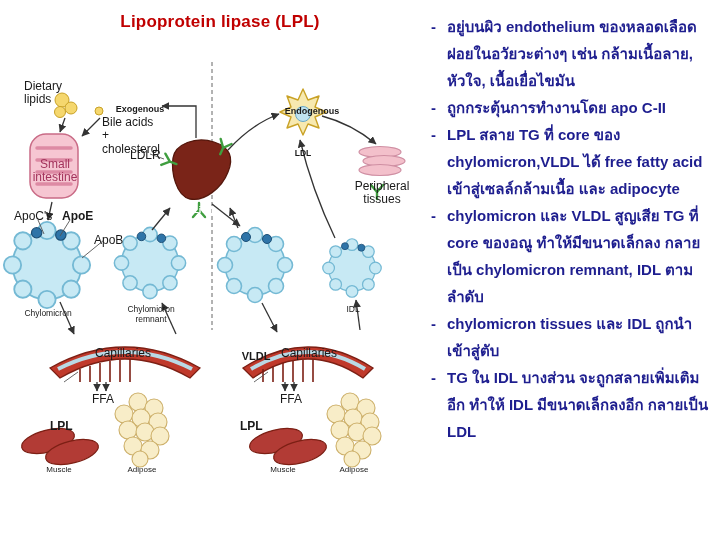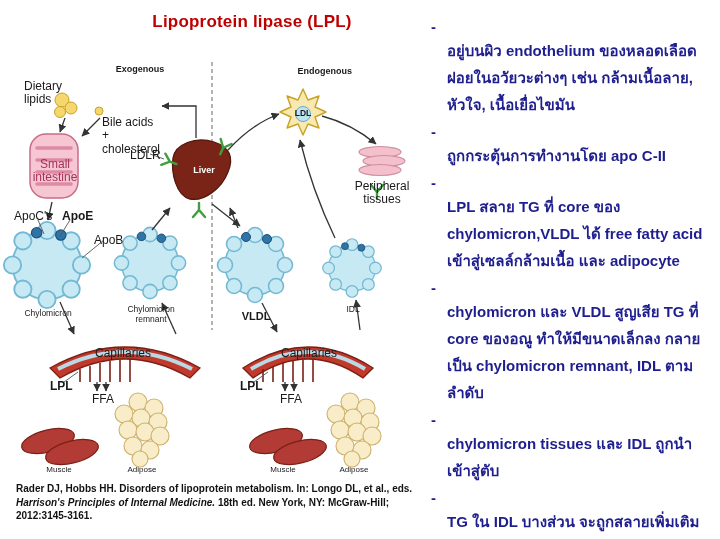--- a/index.html
+++ b/index.html
@@ -2,28 +2,28 @@
 <html><head>
 <meta charset="utf-8">
 <style>
   html,body{margin:0;padding:0;background:#e8e8e8;}
   .slide{
     position:relative;width:720px;height:539px;background:#ffffff;
     overflow:hidden;font-family:"Liberation Sans","DejaVu Sans",sans-serif;
   }
   .title{
     position:absolute;left:0;top:12px;width:440px;text-align:center;
-    font-size:17px;font-weight:bold;color:#C00000;letter-spacing:.2px;margin-left:32px;
+    font-size:17px;font-weight:bold;color:#C00000;letter-spacing:.2px;
   }
   .diagram-svg{position:absolute;left:0;top:0;width:430px;height:480px;}
   .lbl{
     position:absolute;color:#1a1a1a;line-height:1.12;white-space:pre-line;
     font-size:12px;
   }
-  .b{font-weight:bold;}
+  .b{font-weight:bold;margin-top:40px;}
   .c{text-align:center;}
   
   .lp{fill:#c7e9f4;stroke:#74b9d4;stroke-width:1.6;}
   .lpd{fill:#2e74a8;stroke:#1d4f75;stroke-width:1;}
   .rec{stroke:#3f9e3f;stroke-width:2.4;fill:none;stroke-linecap:round;}
   .arr{stroke:#333;stroke-width:1.3;fill:none;marker-end:url(#ah);}
   .thin{stroke:#555;stroke-width:.9;fill:none;}
   .divider{stroke:#666;stroke-width:1;stroke-dasharray:4 3;}
   .cap{fill:#c0392b;stroke:#7c1f14;stroke-width:1.3;}
   .lumen{stroke:#b9e2ef;stroke-width:4;fill:none;opacity:.95;}
@@ -43,21 +43,21 @@
     font-size:10px;font-weight:bold;color:#111;line-height:1.35;
   }
   .citation .it{font-style:italic;}
   
   .notes{
     position:absolute;left:431px;top:13px;width:282px;
     color:#1e1e8f;font-size:15px;font-weight:bold;line-height:27px;
   }
   .bullet{display:flex;align-items:flex-start;}
   .dash{width:16px;flex:none;}
-  .btext{flex:1;margin-top:24px;}
+  .btext{flex:1;}
 </style>
 </head>
 <body>
 
 <div class="slide">
 
   <div class="title">Lipoprotein lipase (LPL)</div>
 
   <svg class="diagram-svg" viewBox="0 0 430 480">
     <defs>
@@ -228,21 +228,21 @@
       <path class="arr" d="M262,303 L277,332"></path>
       <path class="arr" d="M360,330 L356,300"></path>
       <path class="arr" d="M335,238 Q312,190 300,140"></path>
       <path class="arr" d="M228,150 Q252,124 279,114"></path>
       <path class="arr" d="M322,116 Q352,124 376,144"></path>
       <path class="arr" d="M238,228 L230,208"></path>
     </g>
   </svg>
 
   <div class="lbl b c" style="left:100px;top:64px;width:80px;font-size:9px;">Exogenous</div>
-  <div class="lbl b c" style="left:272px;top:66px;width:80px;font-size:9px;text-align:right;">Endogenous</div>
+  <div class="lbl b c" style="left:272px;top:66px;width:80px;font-size:9px;">Endogenous</div>
 
   <div class="lbl" style="left:24px;top:80px;width:60px;">Dietary lipids</div>
   <div class="lbl" style="left:102px;top:94px;width:56px;margin-top:22px;">Bile acids +
 cholesterol</div>
   <div class="lbl c" style="left:30px;top:158px;width:50px;color:#a3335c;">Small
 intestine</div>
   <div class="lbl" style="left:130px;top:149px;width:32px;">LDLR</div>
   <div class="lbl b c" style="left:182px;top:165px;width:44px;font-size:9px;color:#ffffff;">Liver</div>
   <div class="lbl b c" style="left:288px;top:109px;width:30px;font-size:8.5px;">LDL</div>
   <div class="lbl c" style="left:350px;top:180px;width:64px;">Peripheral
@@ -263,44 +263,41 @@
   <div class="lbl b" style="left:50px;top:380px;width:24px;">LPL</div>
   <div class="lbl b" style="left:240px;top:380px;width:24px;">LPL</div>
   <div class="lbl" style="left:92px;top:393px;width:26px;">FFA</div>
   <div class="lbl" style="left:280px;top:393px;width:26px;">FFA</div>
 
   <div class="lbl c" style="left:32px;top:466px;width:54px;font-size:8px;">Muscle</div>
   <div class="lbl c" style="left:114px;top:466px;width:56px;font-size:8px;">Adipose</div>
   <div class="lbl c" style="left:256px;top:466px;width:54px;font-size:8px;">Muscle</div>
   <div class="lbl c" style="left:326px;top:466px;width:56px;font-size:8px;">Adipose</div>
 
-  <div class="citation">
-    <span>Rader DJ, Hobbs HH. Disorders of lipoprotein metabolism. In: Longo DL, et al., eds. </span><span class="it">Harrison's Principles of Internal Medicine.</span><span> 18th ed. New York, NY: McGraw-Hill; 2012:3145-3161.</span>
+
+  <div class="notes">
+    <div class="bullet">
+      <span class="dash">-</span>
+      <span class="btext">อยู่บนผิว endothelium ของหลอดเลือดฝอยในอวัยวะต่างๆ เช่น  กล้ามเนื้อลาย, หัวใจ, เนื้อเยื่อไขมัน</span>
+    </div>
+    <div class="bullet">
+      <span class="dash">-</span>
+      <span class="btext">ถูกกระตุ้นการทำงานโดย apo C-II</span>
+    </div>
+    <div class="bullet">
+      <span class="dash">-</span>
+      <span class="btext">LPL สลาย TG ที่ core ของ chylomicron,VLDL ได้ free fatty acid เข้าสู่เซลล์กล้ามเนื้อ และ adipocyte</span>
+    </div>
+    <div class="bullet">
+      <span class="dash">-</span>
+      <span class="btext">chylomicron และ  VLDL สูญเสีย TG ที่ core ของอณู ทำให้มีขนาดเล็กลง กลายเป็น chylomicron remnant, IDL ตามลำดับ</span>
+    </div>
+    <div class="bullet">
+      <span class="dash">-</span>
+      <span class="btext">chylomicron tissues และ IDL ถูกนำเข้าสู่ตับ</span>
+    </div>
+    <div class="bullet">
+      <span class="dash">-</span>
+      <span class="btext">TG ใน IDL บางส่วน จะถูกสลายเพิ่มเติมอีก ทำให้ IDL มีขนาดเล็กลงอีก กลายเป็น LDL</span>
+    </div>
   </div>
 
-  <div class="notes">
-    <div class="bullet">
-      <span class="dash">-</span>
-      <span class="btext">อยู่บนผิว endothelium ของหลอดเลือดฝอยในอวัยวะต่างๆ เช่น  กล้ามเนื้อลาย, หัวใจ, เนื้อเยื่อไขมัน</span>
-    </div>
-    <div class="bullet">
-      <span class="dash">-</span>
-      <span class="btext">ถูกกระตุ้นการทำงานโดย apo C-II</span>
-    </div>
-    <div class="bullet">
-      <span class="dash">-</span>
-      <span class="btext">LPL สลาย TG ที่ core ของ chylomicron,VLDL ได้ free fatty acid เข้าสู่เซลล์กล้ามเนื้อ และ adipocyte</span>
-    </div>
-    <div class="bullet">
-      <span class="dash">-</span>
-      <span class="btext">chylomicron และ  VLDL สูญเสีย TG ที่ core ของอณู ทำให้มีขนาดเล็กลง กลายเป็น chylomicron remnant, IDL ตามลำดับ</span>
-    </div>
-    <div class="bullet">
-      <span class="dash">-</span>
-      <span class="btext">chylomicron tissues และ IDL ถูกนำเข้าสู่ตับ</span>
-    </div>
-    <div class="bullet">
-      <span class="dash">-</span>
-      <span class="btext">TG ใน IDL บางส่วน จะถูกสลายเพิ่มเติมอีก ทำให้ IDL มีขนาดเล็กลงอีก กลายเป็น LDL</span>
-    </div>
-  </div>
-
 </div>
 
 </body></html>

